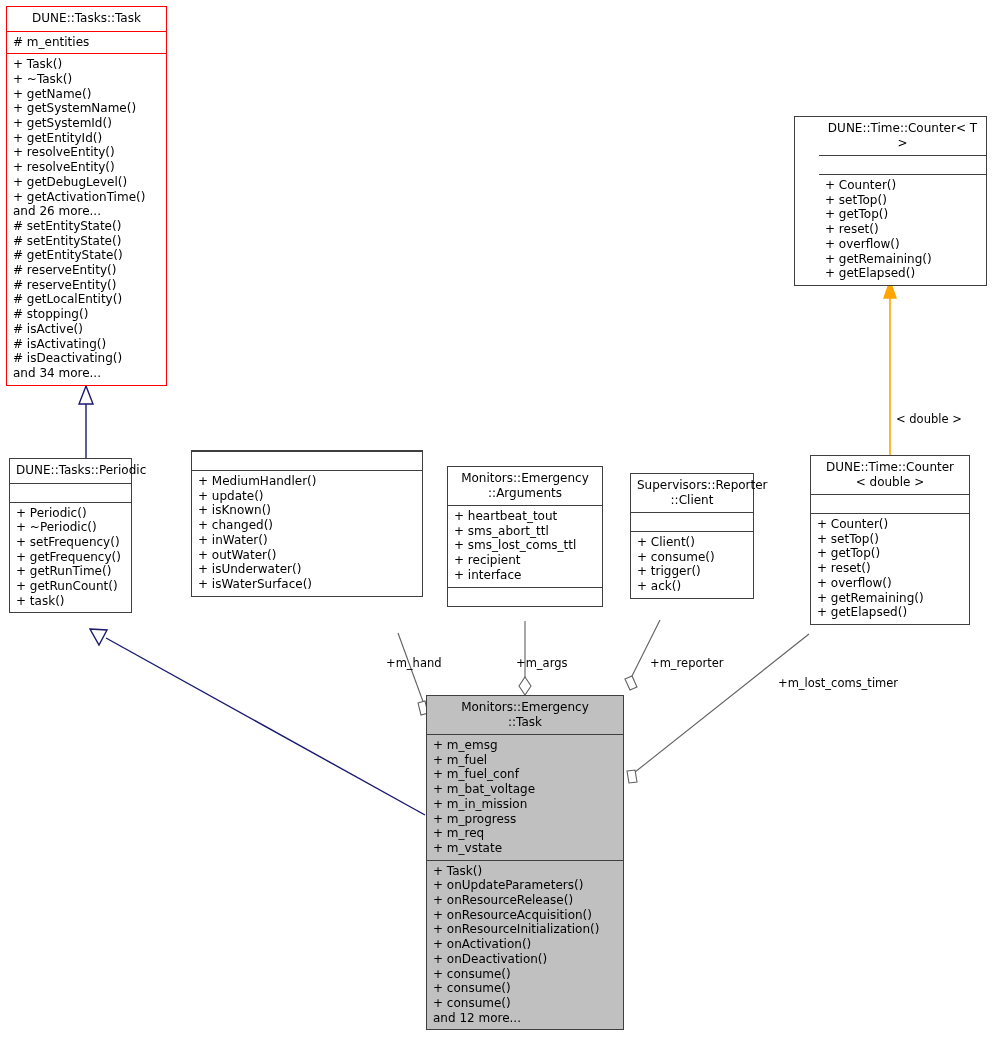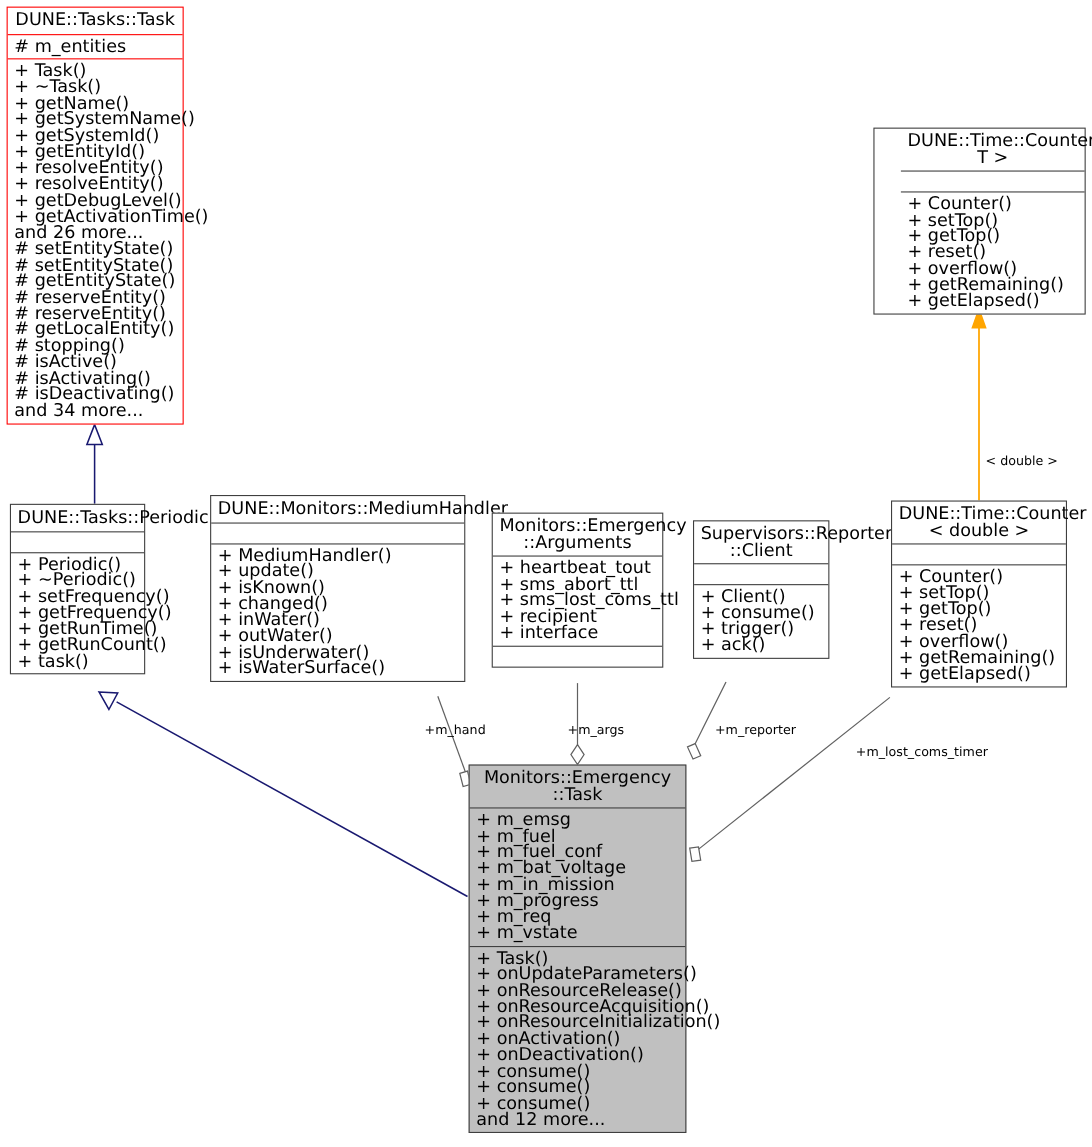--- a/index.html
+++ b/index.html
@@ -21,21 +21,21 @@
     top: 0;
     width: 993px;
     height: 1043px;
     pointer-events: none;
   }
   .node {
     position: absolute;
     box-sizing: border-box;
     background: #ffffff;
     border: 1px solid #3f3f3f;
-    font-size: 16px;
+    font-size: 12px;
     color: #000000;
     z-index: 2;
   }
   .node.red {
     border: 1px solid #ff0000;
   }
   .node.highlight {
     background: #c0c0c0;
   }
   .node.red .sec {
@@ -150,21 +150,20 @@
       <div class="row">+ ~Periodic()</div>
       <div class="row">+ setFrequency()</div>
       <div class="row">+ getFrequency()</div>
       <div class="row">+ getRunTime()</div>
       <div class="row">+ getRunCount()</div>
       <div class="row">+ task()</div>
     </div>
   </div>
 
   <div class="node" style="left:191px; top:450px; width:232px;">
-    <div class="n-title">DUNE::Monitors::MediumHandler</div>
     <div class="sec empty"></div>
     <div class="sec">
       <div class="row">+ MediumHandler()</div>
       <div class="row">+ update()</div>
       <div class="row">+ isKnown()</div>
       <div class="row">+ changed()</div>
       <div class="row">+ inWater()</div>
       <div class="row">+ outWater()</div>
       <div class="row">+ isUnderwater()</div>
       <div class="row">+ isWaterSurface()</div>

